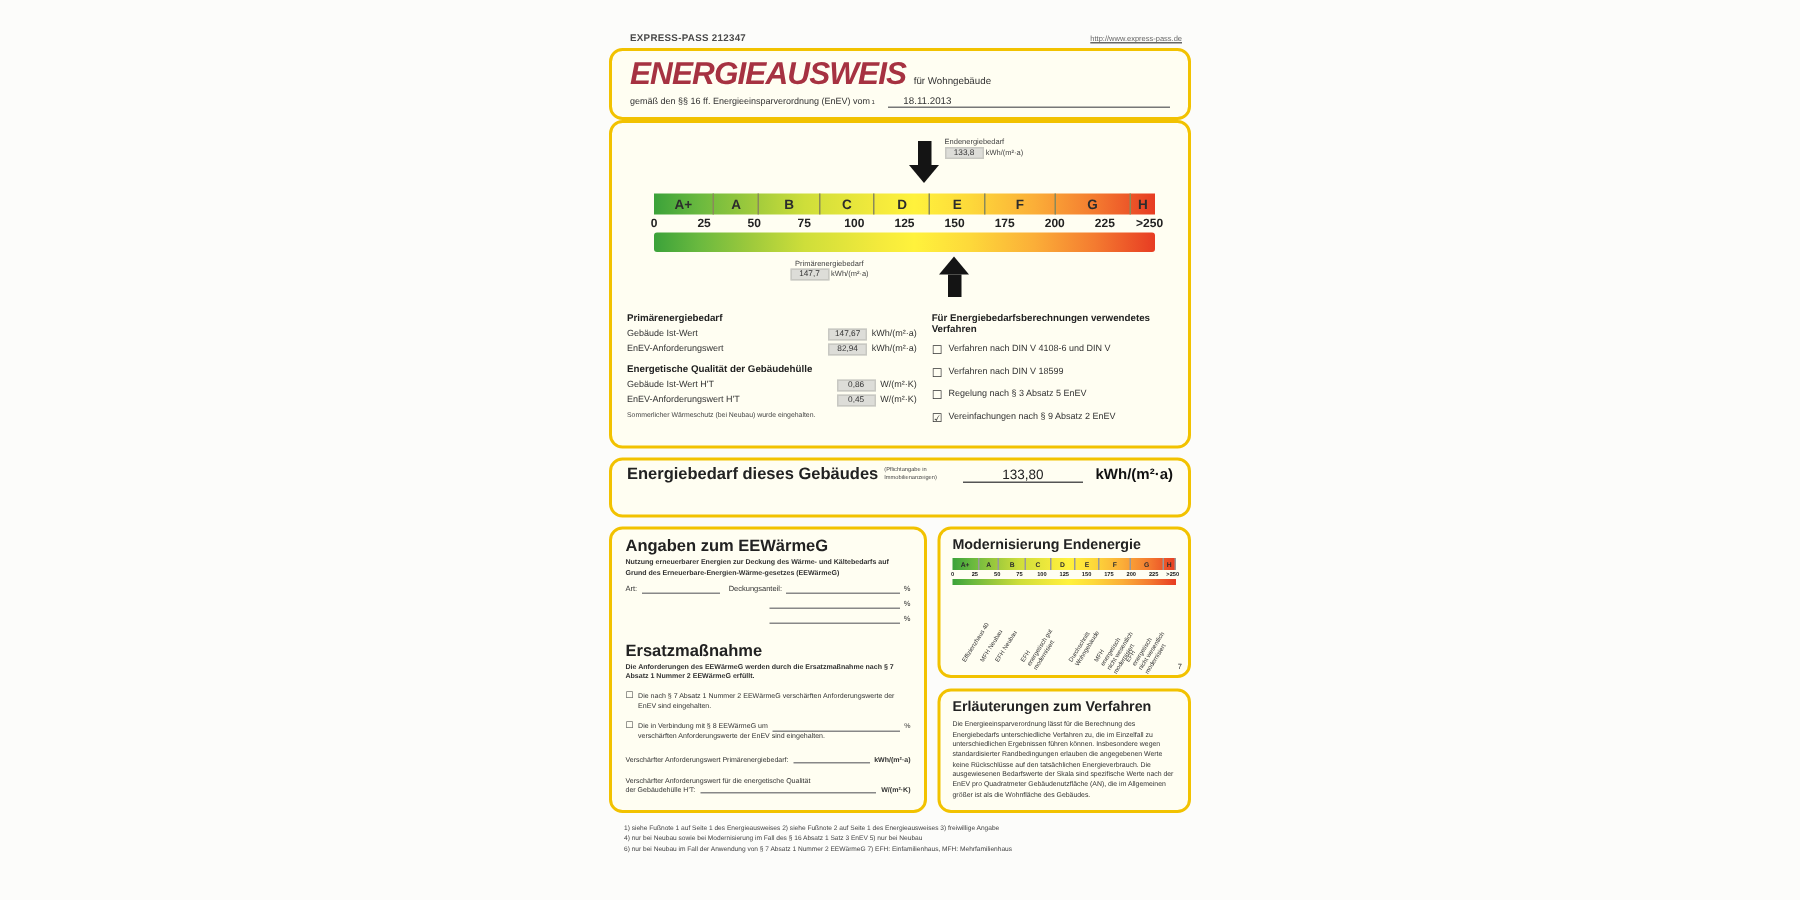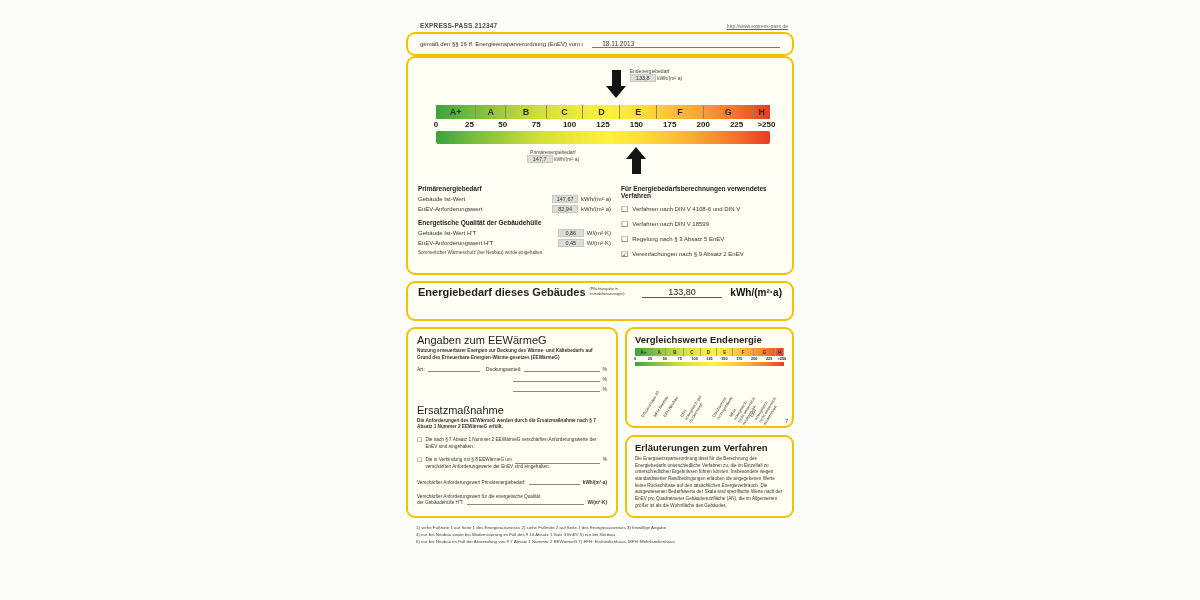--- a/index.html
+++ b/index.html
@@ -81,21 +81,21 @@
   .strip { display: flex; align-items: center; margin-top: 6px; padding: 3px 10px 21px; }
   .strip .slabel { font-size: 11px; font-weight: bold; color: #222; }
   .strip .ssub { font-size: 3.8px; width: 44px; line-height: 1.3; margin-left: 4px; color: #444; }
   .strip .sline { flex: 1; border-bottom: 1px solid #555; text-align: center; font-size: 9px; color: #222; margin: 0 8px; }
   .strip .sunit { font-size: 10px; font-weight: bold; color: #111; }
 
   
   .lower { display: flex; gap: 7px; margin-top: 6px; align-items: stretch; }
   .low-left { width: 212px; padding: 5px 9px 8px; }
   .low-right { flex: 1; display: flex; flex-direction: column; gap: 7px; }
-  .h-big { font-size: 11px; font-weight: normal; color: #222; }
+  .h-big { font-size: 11px; font-weight: bold; color: #222; }
   .tiny-b { font-size: 4.7px; font-weight: bold; color: #333; line-height: 1.45; margin-top: 2px; }
   .fill-row { display: flex; align-items: flex-end; font-size: 5px; margin-top: 4px; color: #333; }
   .u-line { border-bottom: .8px solid #888; height: 6px; }
   .check-sm { display: flex; gap: 3px; font-size: 4.7px; color: #333; margin-top: 6px; line-height: 1.45; align-items: flex-start; }
   .check-sm .cbox { font-size: 6px; line-height: 1; }
   .req-row { display: flex; align-items: flex-end; font-size: 4.7px; margin-top: 8px; color: #333; }
   .req-row .u-line { flex: 1; margin: 0 3px; }
   .req-row .runit { font-size: 4.7px; font-weight: bold; white-space: nowrap; }
 
   
@@ -127,20 +127,24 @@
 <body>
 
 <div class="doc">
 
   <div class="topline">
     <span class="pass">EXPRESS-PASS 212347</span>
     <span class="url">http://www.express-pass.de</span>
   </div>
 
   <div class="box title-box">
+    <div class="title-row">
+      <span class="main-title">ENERGIEAUSWEIS</span>
+      <span class="subtitle">für Wohngebäude</span>
+    </div>
     <div class="law-row">
       <span>gemäß den §§ 16 ff. Energieeinsparverordnung (EnEV) vom</span>
       <sup>1</sup>
       <span class="date-line">18.11.2013</span>
     </div>
   </div>
 
 
   <div class="box eb-box">
 
@@ -304,21 +308,21 @@
       <div class="req-row" style="margin-top:9px; flex-wrap:wrap;">
         <span style="width:100%;">Verschärfter Anforderungswert für die energetische Qualität</span>
         <span>der Gebäudehülle H'T:</span>
         <span class="u-line"></span>
         <span class="runit">W/(m²·K)</span>
       </div>
     </div>
 
     <div class="low-right">
       <div class="box vg-box" style="position:relative;">
-        <div class="vg-title">Vergleichswerte Endenergie</div>
+        <div class="vg-title">Modernisierung Endenergie</div>
         <div class="mini-letters">
           <div class="seg">A+</div>
           <div class="seg">A</div>
           <div class="seg">B</div>
           <div class="seg">C</div>
           <div class="seg">D</div>
           <div class="seg">E</div>
           <div class="seg">F</div>
           <div class="seg">G</div>
           <div class="seg">H</div>

